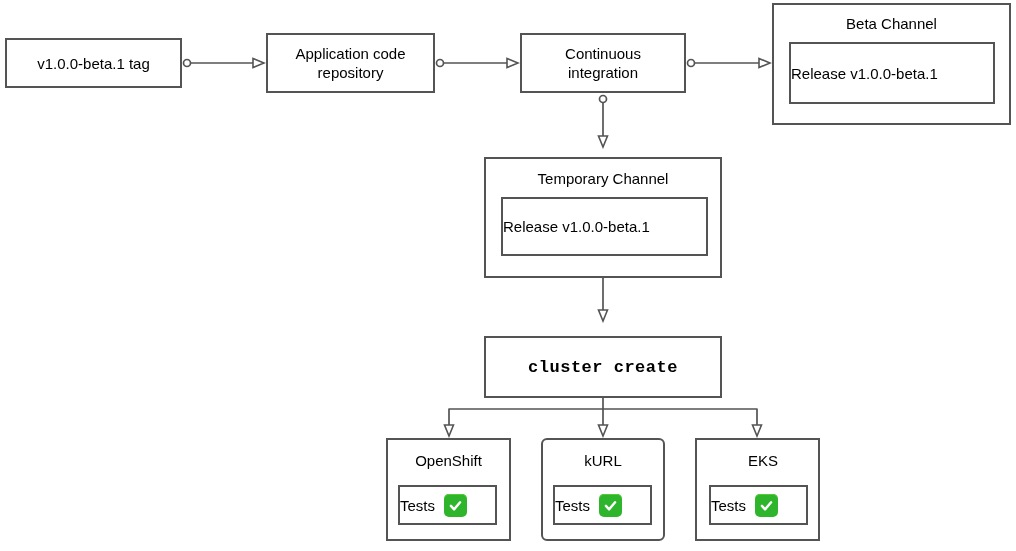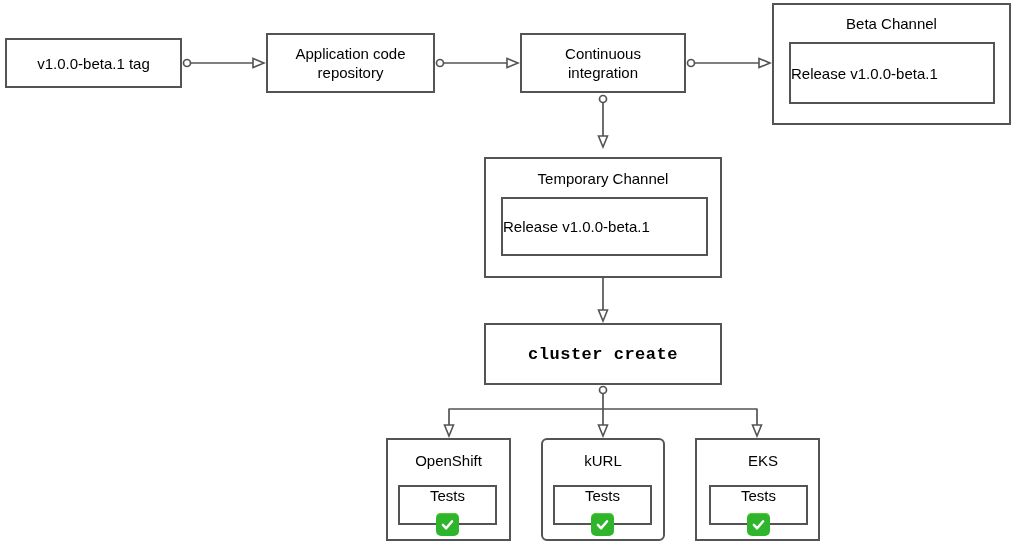--- a/index.html
+++ b/index.html
@@ -29,21 +29,21 @@
   .inner-box{
     position:absolute;background:var(--background);
     border:2px solid var(--stroke);box-sizing:border-box;
     display:flex;align-items:center;text-align:center;
     font-size:15px;
   }
   .mono-label{
     font-family:"Liberation Mono","DejaVu Sans Mono",monospace;
     font-weight:bold;font-size:17px;letter-spacing:0.5px;
   }
-  .tests-box{gap:9px;flex-direction:column;}
+  .tests-box{gap:9px;}
   .check-icon{
     width:23px;height:23px;border-radius:5px;flex:0 0 auto;
     background:var(--check-green);
     box-shadow:inset 0 1px 0 var(--check-green-light);
     display:flex;align-items:center;justify-content:center;
   }
   .check-icon svg{display:block;}
 </style>
 </head>
 <body>
@@ -114,21 +114,21 @@
     </div>
   </div>
 
   <div class="node" style="left:484px;top:149px;width:238px;height:121px;margin-top:8px;">
     <div class="container-title" style="top:11px;">Temporary Channel</div>
     <div class="inner-box" style="left:15px;top:38px;width:207px;height:59px;">
       <span>Release v1.0.0-beta.1</span>
     </div>
   </div>
 
-  <div class="node leaf" style="left:484px;top:323px;width:238px;height:62px;">
+  <div class="node leaf" style="left:484px;top:336px;width:238px;height:62px;">
     <span class="mono-label">cluster create</span>
   </div>
 
   <div class="node" style="left:386px;top:438px;width:125px;height:103px;">
     <div class="container-title" style="top:12px;">OpenShift</div>
     <div class="inner-box tests-box" style="left:10px;top:45px;width:99px;height:40px;">
       <span>Tests</span>
       <span class="check-icon">
         <svg width="17" height="17" viewBox="0 0 24 24">
           <path d="M5.5 12.5 L10 17.5 L18.5 7.5" fill="none" style="stroke:var(--check-mark-white);" stroke-width="3.4" stroke-linecap="round" stroke-linejoin="round"></path>

